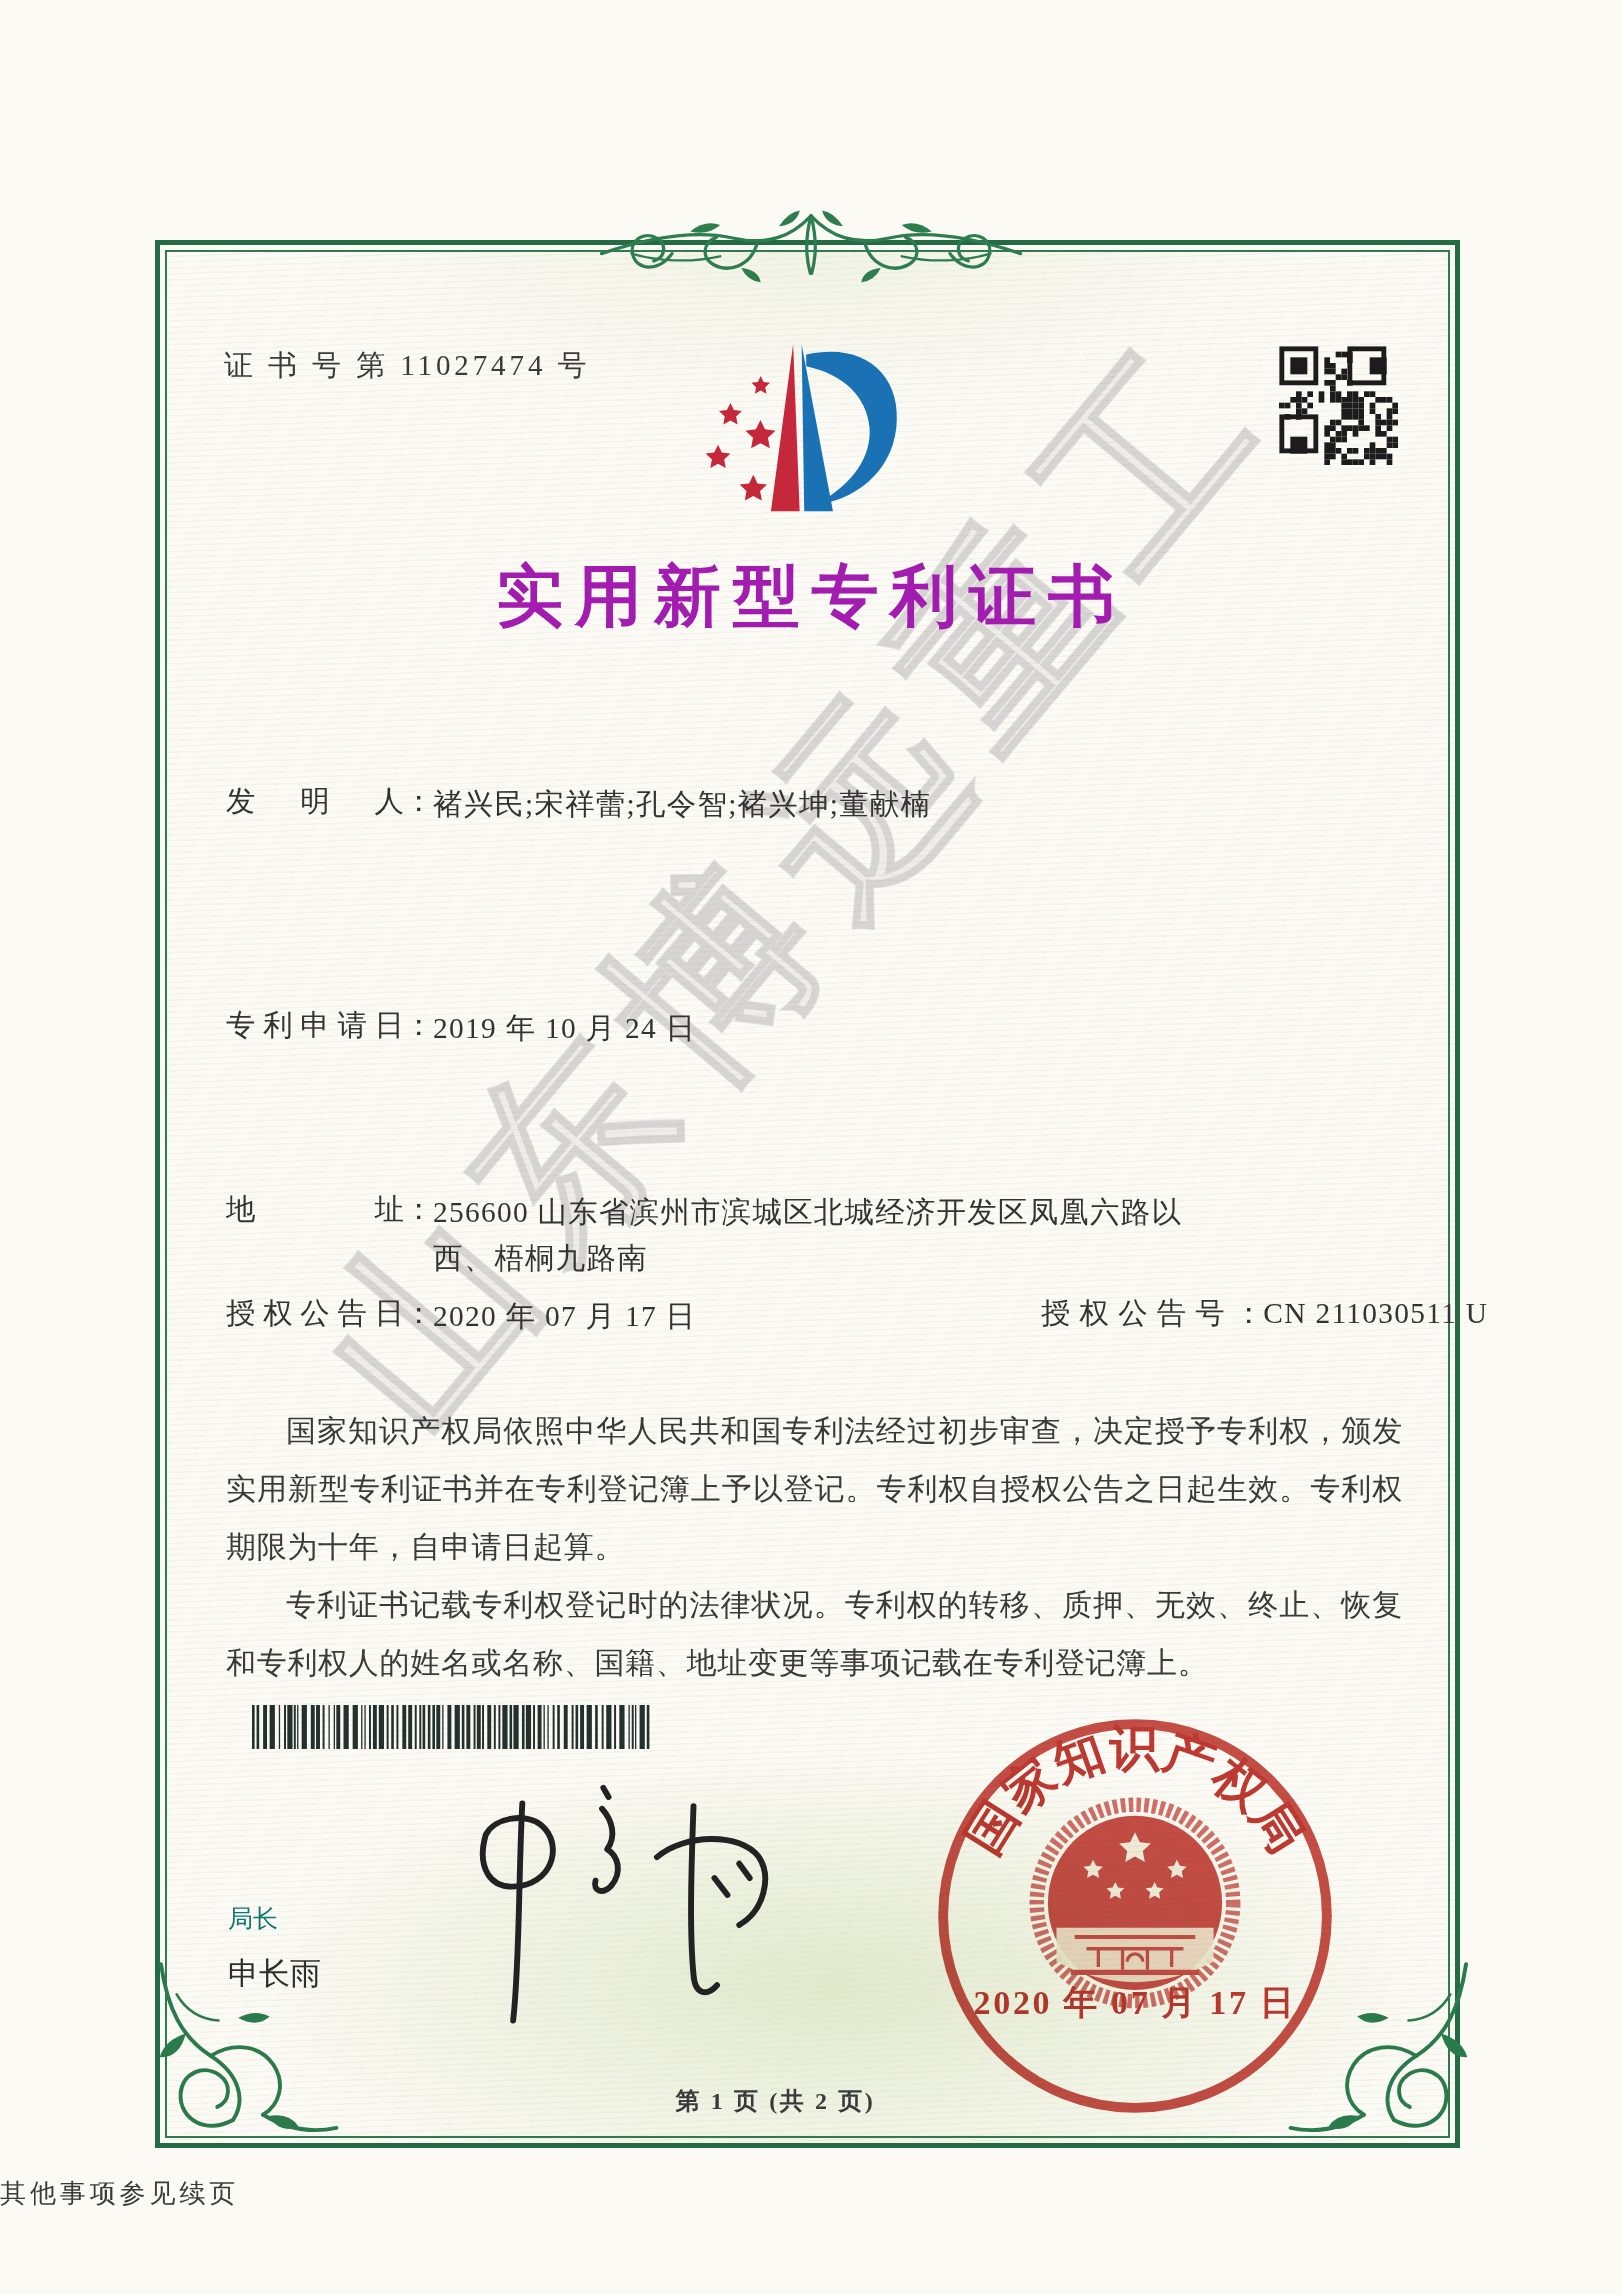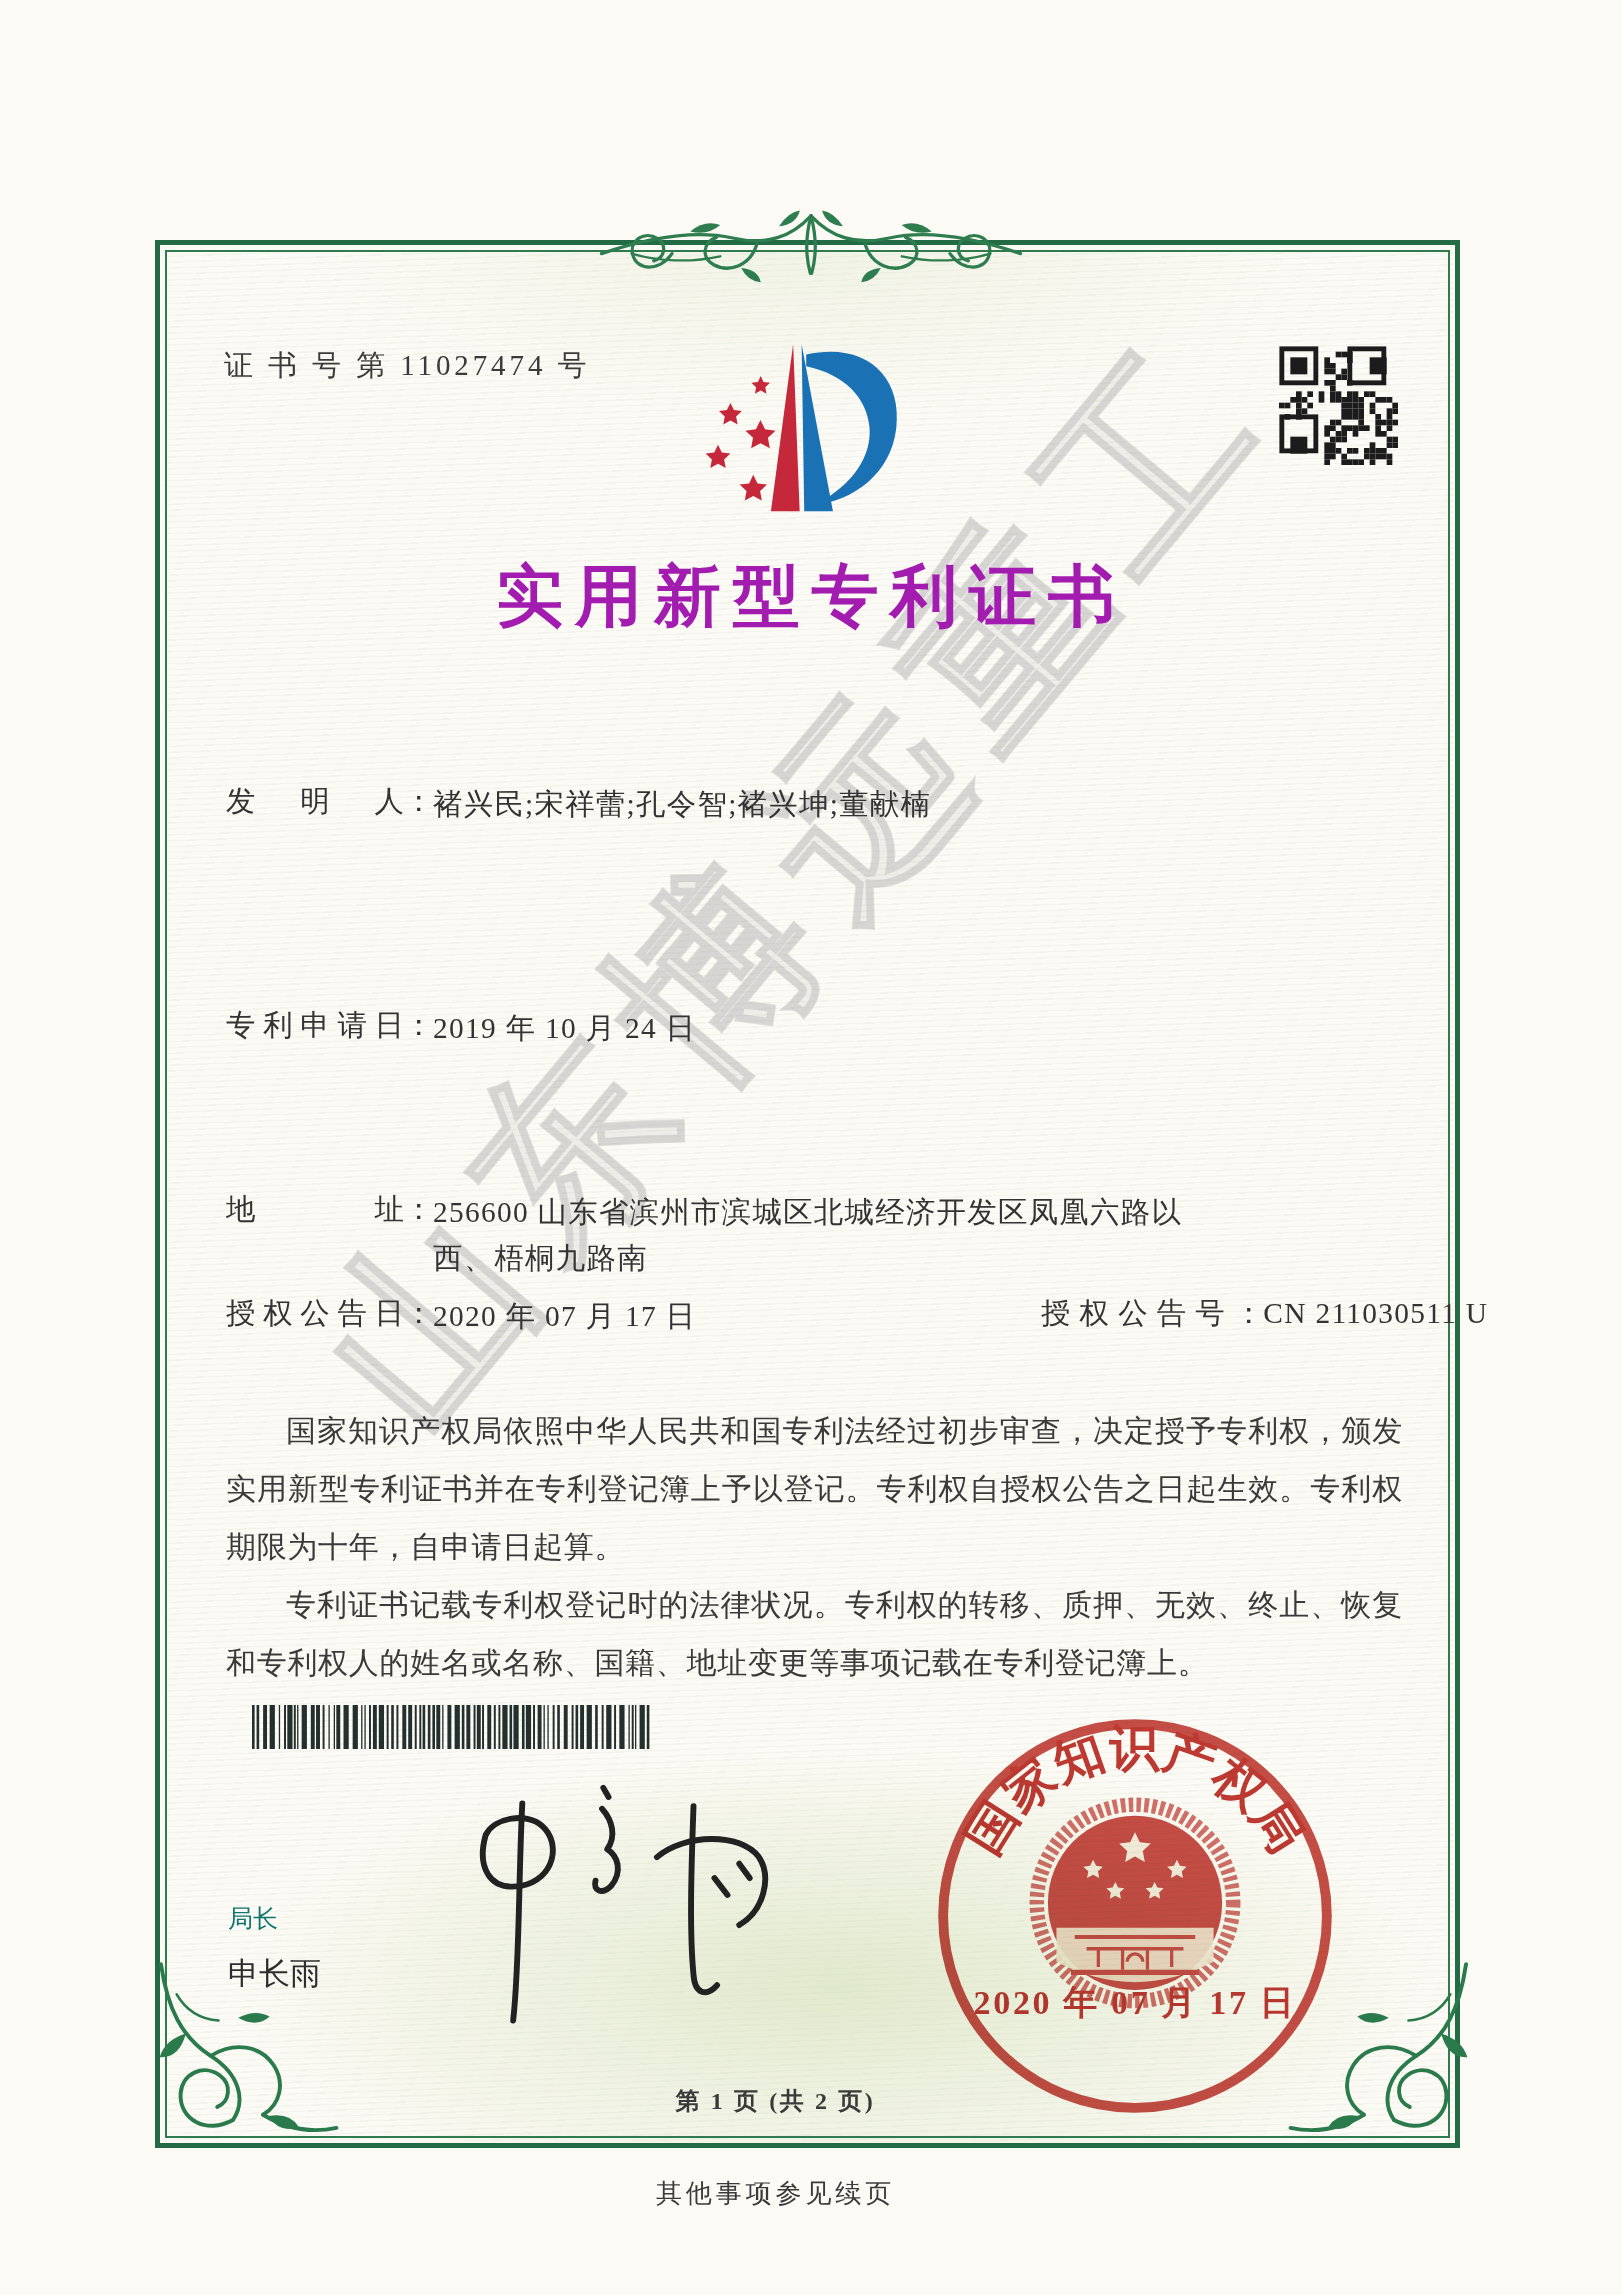--- a/index.html
+++ b/index.html
@@ -88,21 +88,21 @@
   
   .orn-top{position:absolute;left:592px;top:191px;}
   .orn-bl{position:absolute;left:140px;top:1955px;}
   .orn-br{position:absolute;left:1284px;top:1955px;transform:scaleX(-1);}
   
   .page-info{
     position:absolute;left:0;top:2085px;width:1551px;text-align:center;
     font-size:24px;color:#3a3a3a;letter-spacing:2.6px;font-weight:bold;
   }
   .continuation{
-    position:absolute;left:0;top:2176px;width:1551px;text-align:center;
+    position:absolute;left:0;top:2176px;width:1551px;text-align:left;
     font-size:26px;color:#3a3a3a;letter-spacing:3.9px;
   }
 </style>
 </head>
 <body>
 
 <div class="page">
 
   <div class="waves"></div>
   <div class="tint-top"></div>

